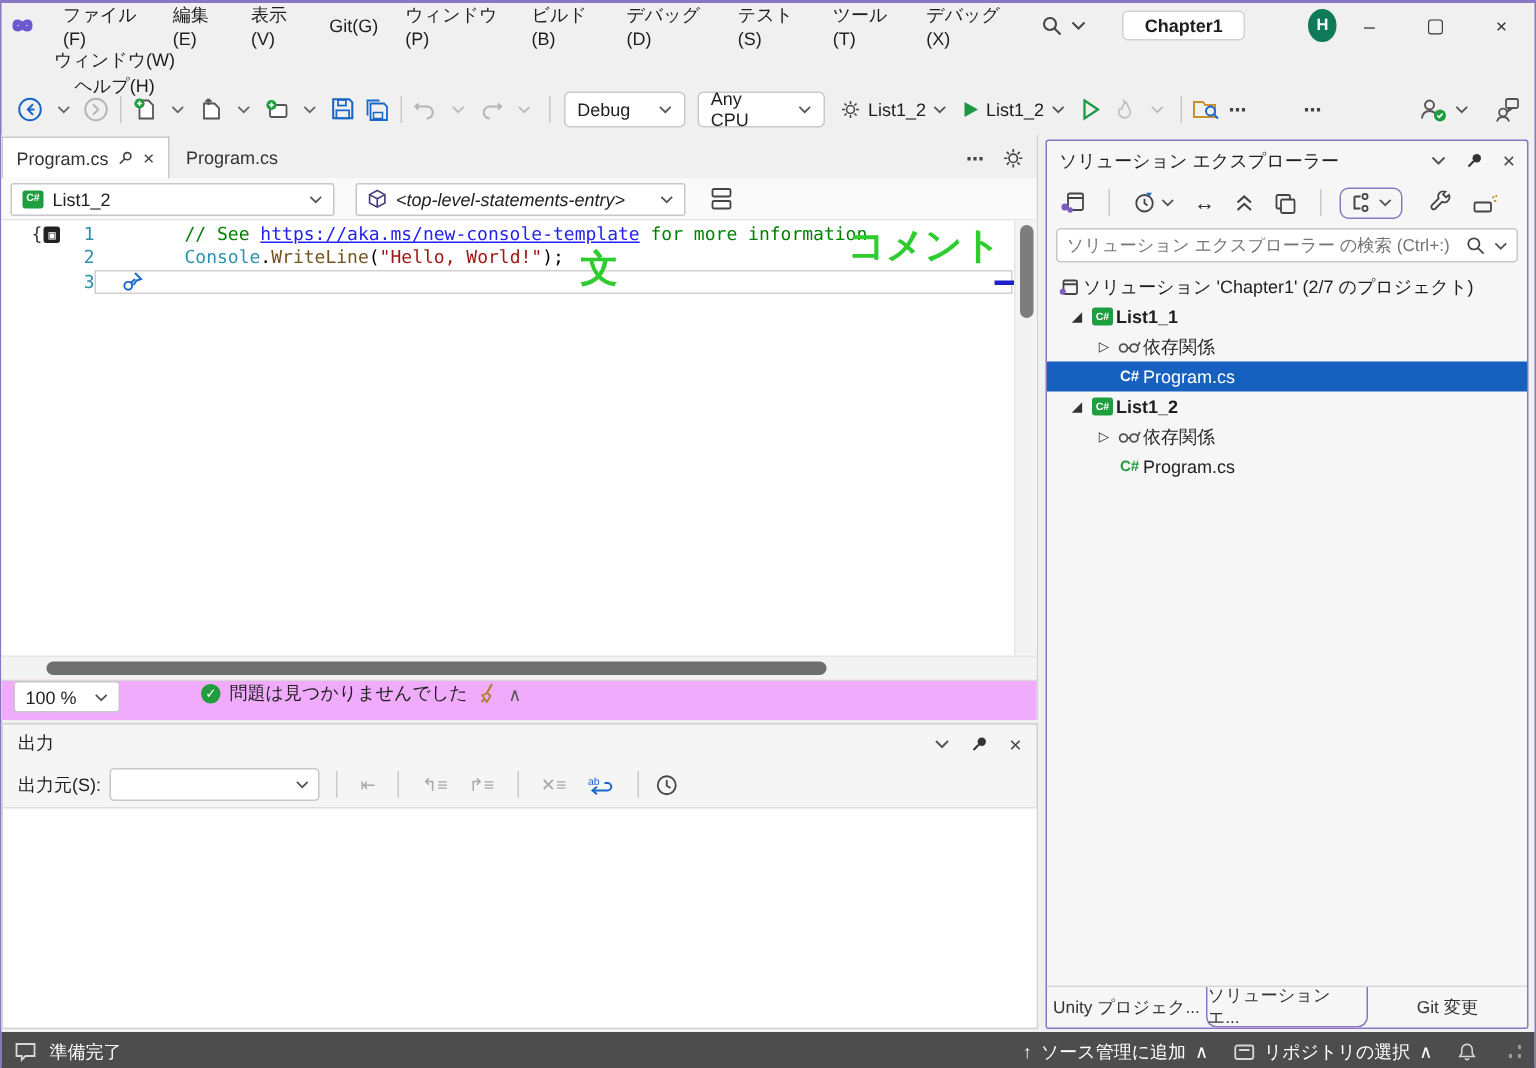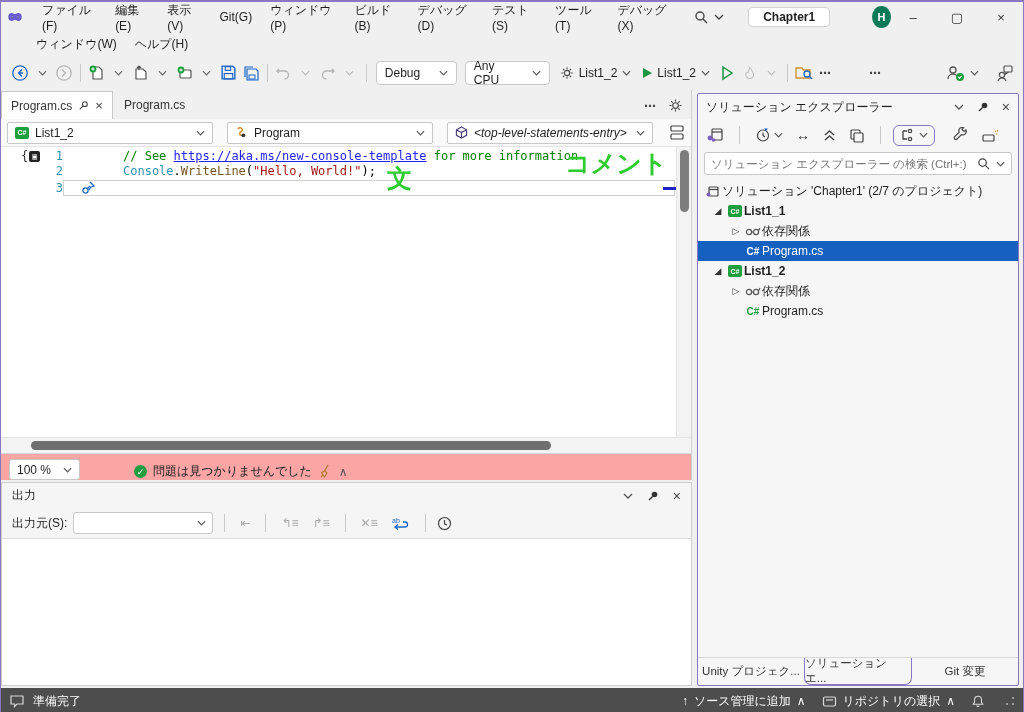--- a/index.html
+++ b/index.html
@@ -8,21 +8,21 @@
   .window { position:relative; width:1024px; height:712px; background:#f0f0f0;
     border:1px solid #8878c3; border-top:2px solid #8878c3; }
   .abs { position:absolute; }
   .row { display:flex; align-items:center; }
   .sep-v { width:1px; height:18px; background:#c9c9c9; margin:0 5px; }
   .chev svg, .icon svg { display:block; }
 
   
   .titlebar { left:0; top:0; width:100%; height:30px; padding-left:6px; display:flex; align-items:center; }
   .menu-item { padding:0 9px; height:24px; display:flex; align-items:center; border-radius:4px; cursor:default; }
-  .menurow2 { left:26px; top:30px; height:24px; display:flex; align-items:center; }
+  .menurow2 { left:26px; top:30px; height:24px; display:flex; align-items:center;flex-direction:column; }
   .title-search { display:flex; align-items:center; gap:6px; margin-left:12px; }
   .solution-badge { background:#fff; border:1px solid #d2d2d2; border-radius:4px; padding:2px 14px; font-weight:700; }
   .avatar { width:22px; height:22px; border-radius:50%; background:#0e7a57; color:#fff; display:flex;
     align-items:center; justify-content:center; font-size:11px; font-weight:700; }
   .wincontrols { display:flex; align-items:center; margin-left:auto; }
   .winbtn { width:44px; height:28px; display:flex; align-items:center; justify-content:center; font-size:13px; color:#333; }
 
   
   .toolbar { left:0; top:54px; width:100%; height:33px; display:flex; align-items:center; padding:0 8px; }
   .tbtn { height:24px; min-width:22px; padding:0 2px; display:flex; align-items:center; justify-content:center; border-radius:4px; }
@@ -60,21 +60,21 @@
   .caret-line { position:absolute; left:62px; right:16px; top:33px; height:16px; border:1px solid #d0d0d0; }
   .caret-mark { position:absolute; right:4px; top:40px; width:24px; height:3px; background:#2020c8; }
   .vscroll { position:absolute; right:0; top:0; width:15px; height:100%; background:#f3f3f3; border-left:1px solid #e5e5e5; }
   .vthumb { position:absolute; left:3px; top:3px; width:9px; height:62px; background:#7d7d7d; border-radius:5px; }
   .annot { position:absolute; color:#2ecc2e; font-weight:700; font-size:25px;
     font-family:"DejaVu Sans","Liberation Sans",sans-serif; }
 
   .hscroll { height:16px; background:#f3f3f3; border-top:1px solid #e5e5e5; position:relative; }
   .hthumb { position:absolute; left:30px; top:3px; width:520px; height:9px; background:#6f6f6f; border-radius:5px; }
 
-  .estatus { height:27px; background:#fca5a5; border-top:1px solid #d9d9d9; display:flex; align-items:flex-end; padding:0 8px; gap:8px; }
+  .estatus { height:27px; background:#f0abfc; border-top:1px solid #d9d9d9; display:flex; align-items:flex-start; padding:0 8px; gap:8px; }
   .zoom-dd { background:#fff; border:1px solid #c8c8c8; border-radius:3px; height:21px; display:flex; align-items:center; gap:12px; padding:0 7px; }
   .okdot { width:13px; height:13px; border-radius:50%; background:#1e9e3e; color:#fff; font-size:9px;
     display:flex; align-items:center; justify-content:center; }
   .estat-right { margin-left:auto; display:flex; align-items:center; gap:0; }
   .estat-cell { padding:0 9px; border-left:1px solid #d9d9d9; }
 
   
   .output-panel { left:0; top:480px; width:691px; height:204px; background:#f5f5f5; border:1px solid #cfcfcf; display:flex; flex-direction:column; }
   .op-title { height:25px; display:flex; align-items:center; padding:0 10px; gap:12px; }
   .op-title-right { margin-left:auto; display:flex; align-items:center; gap:14px; }
@@ -380,34 +380,20 @@
     <div class="navbar">
       <div class="nav-dd" style="max-width:216px;">
         <span class="csproj-ic">C#</span>
         <span>List1_2</span>
         <span class="chev">
             <svg width="9" height="6" viewBox="0 0 10 6">
               <path d="M1 1l4 4 4-4" fill="none" stroke="#555" stroke-width="1.3"></path>
             </svg>
           </span>
       </div>
-      <div class="nav-dd" style="max-width:216px;">
-        <span class="icon">
-          <svg width="13" height="13" viewBox="0 0 14 14">
-              <path d="M3 3c2-2 5-1 5 1s-3 2-3 4 3 3 5 1" fill="none" stroke="#d18b28" stroke-width="1.6"></path>
-              <circle cx="9" cy="10" r="2" fill="#333"></circle>
-            </svg>
-        </span>
-        <span>Program</span>
-        <span class="chev">
-            <svg width="9" height="6" viewBox="0 0 10 6">
-              <path d="M1 1l4 4 4-4" fill="none" stroke="#555" stroke-width="1.3"></path>
-            </svg>
-          </span>
-      </div>
       <div class="nav-dd" style="max-width:220px;font-style:italic;">
         <span class="icon">
           <svg width="13" height="14" viewBox="0 0 14 15">
               <path d="M7 1l5.5 3v6L7 13 1.5 10V4z M1.5 4L7 7l5.5-3M7 7v6" fill="none" stroke="#4a3d7c" stroke-width="1.2"></path>
             </svg>
         </span>
         <span style="white-space:nowrap;overflow:hidden;text-overflow:ellipsis;">&lt;top-level-statements-entry&gt;</span>
         <span class="chev">
             <svg width="9" height="6" viewBox="0 0 10 6">
               <path d="M1 1l4 4 4-4" fill="none" stroke="#555" stroke-width="1.3"></path>

